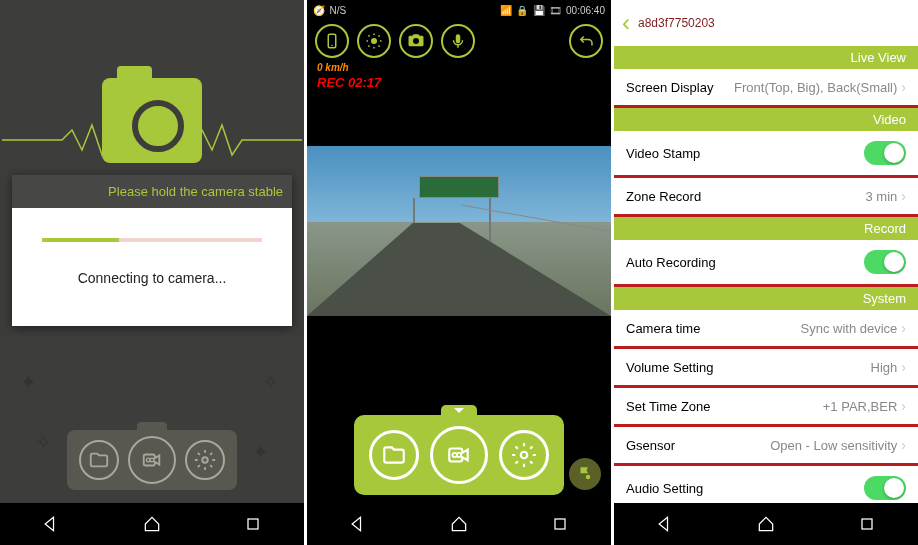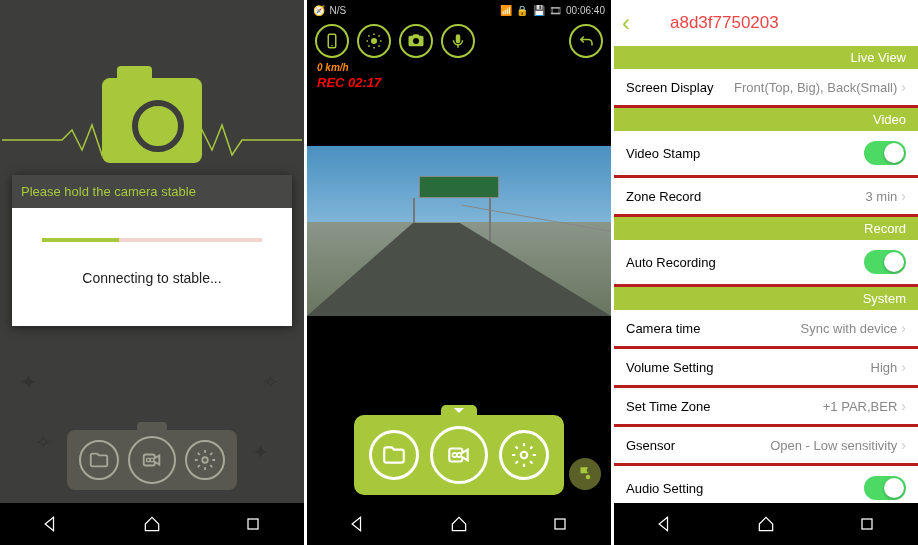--- a/index.html
+++ b/index.html
@@ -8,21 +8,21 @@
   
   
   .s1 { background: #3d3d3b; }
   .s1-bg { position: absolute; top: 30px; left: 0; right: 0; height: 180px; display: flex; align-items: center; justify-content: center; }
   .s1-wave { position: absolute; top: 120px; left: 0; right: 0; height: 40px; }
   .s1-wave svg { width: 100%; height: 40px; }
   .s1-cam { width: 100px; height: 85px; background: #a8c83c; border-radius: 8px; position: relative; z-index: 2; }
   .s1-cam::before { content: ""; position: absolute; top: -12px; left: 15px; width: 35px; height: 15px; background: #a8c83c; border-radius: 4px 4px 0 0; }
   .s1-cam::after { content: ""; position: absolute; top: 22px; left: 30px; width: 40px; height: 40px; border: 6px solid #3d3d3b; border-radius: 50%; }
   .s1-dialog { position: absolute; top: 175px; left: 12px; right: 12px; background: #fff; box-shadow: 0 2px 10px rgba(0,0,0,0.5); }
-  .s1-dialog-h { background: #474745; color: #a8c83c; text-align: left; padding: 9px; font-size: 13px; }
+  .s1-dialog-h { background: #474745; color: #a8c83c; text-align: right; padding: 9px; font-size: 13px; }
   .s1-dialog-b { padding: 30px 15px 40px; text-align: center; }
   .s1-progress { height: 4px; background: #f3d4cc; margin: 0 15px 28px; position: relative; }
   .s1-progress-bar { position: absolute; left: 0; top: 0; height: 100%; width: 35%; background: #a8c83c; }
   .s1-conn { color: #222; font-size: 14px; }
   .s1-bottom { position: absolute; bottom: 55px; left: 50%; transform: translateX(-50%); width: 170px; height: 60px; background: #585850; border-radius: 8px; display: flex; align-items: center; justify-content: space-around; padding: 0 8px; }
   .s1-bottom-btn { width: 40px; height: 40px; border: 2px solid #a8a89a; border-radius: 50%; display: flex; align-items: center; justify-content: center; }
   .s1-bottom-btn svg { width: 22px; height: 22px; }
   .s1-bottom-btn.center { width: 48px; height: 48px; }
   .s1-bottom-tab { position: absolute; top: -8px; left: 50%; transform: translateX(-50%); width: 30px; height: 8px; background: #585850; border-radius: 4px 4px 0 0; }
   .sparkle { position: absolute; color: #333; font-size: 20px; }
@@ -48,21 +48,21 @@
   .s2-bottom-btn.center { width: 58px; height: 58px; }
   .s2-bottom-btn svg { width: 26px; height: 26px; }
   .s2-bottom-tab { position: absolute; top: -10px; left: 50%; transform: translateX(-50%); width: 36px; height: 10px; background: #a8c83c; border-radius: 5px 5px 0 0; }
   .s2-bottom-tab::after { content:""; position:absolute; top:3px; left:50%; transform:translateX(-50%); width:0; height:0; border-left:5px solid transparent; border-right:5px solid transparent; border-top:5px solid #fff; }
   .s2-flag { position: absolute; bottom: 55px; right: 10px; width: 32px; height: 32px; background: #5a6028; border-radius: 50%; display: flex; align-items: center; justify-content: center; }
   
   
   .s3 { background: #fff; }
   .s3-header { height: 46px; display: flex; align-items: center; padding: 0 8px; gap: 8px; }
   .s3-back { color: #a8c83c; font-size: 24px; font-weight: 300; }
-  .s3-title { color: #ef4444; font-size: 17px; margin-left: 32px; }
+  .s3-title { color: #7f1d1d; font-size: 12px; }
   .s3-section { background: #a8c83c; color: #fff; padding: 4px 12px; font-size: 13px; text-align: right; }
   .s3-row { display: flex; align-items: center; justify-content: space-between; padding: 10px 12px; border-bottom: 3px solid #b91c1c; }
   .s3-label { color: #000; font-size: 13px; }
   .s3-value { color: #888; font-size: 13px; display: flex; align-items: center; gap: 4px; }
   .s3-chev { color: #ccc; font-size: 14px; }
   .toggle { width: 42px; height: 24px; border-radius: 12px; position: relative; }
   .toggle.on { background: #4cd964; }
   .toggle.off { background: #ddd; }
   .toggle::after { content: ""; position: absolute; width: 20px; height: 20px; background: #fff; border-radius: 50%; top: 2px; box-shadow: 0 1px 3px rgba(0,0,0,0.3); }
   .toggle.on::after { right: 2px; }
@@ -89,21 +89,21 @@
   <span class="sparkle" style="top:430px;left:35px">✧</span>
   <span class="sparkle" style="top:370px;right:25px">✧</span>
   <span class="sparkle" style="top:440px;right:35px">✦</span>
 
   <div class="s1-dialog">
     <div class="s1-dialog-h">Please hold the camera stable</div>
     <div class="s1-dialog-b">
       <div class="s1-progress">
         <div class="s1-progress-bar"></div>
       </div>
-      <div class="s1-conn">Connecting to stable...</div>
+      <div class="s1-conn">Connecting to camera...</div>
     </div>
   </div>
 
   <div class="s1-bottom">
     <div class="s1-bottom-tab"></div>
     <div class="s1-bottom-btn">
       <svg viewBox="0 0 24 24">
           <path fill="none" stroke="#a8a89a" stroke-width="2" d="M3 7v10a2 2 0 002 2h14a2 2 0 002-2V9a2 2 0 00-2-2h-7l-2-2H5a2 2 0 00-2 2z"></path>
         </svg>
     </div>

